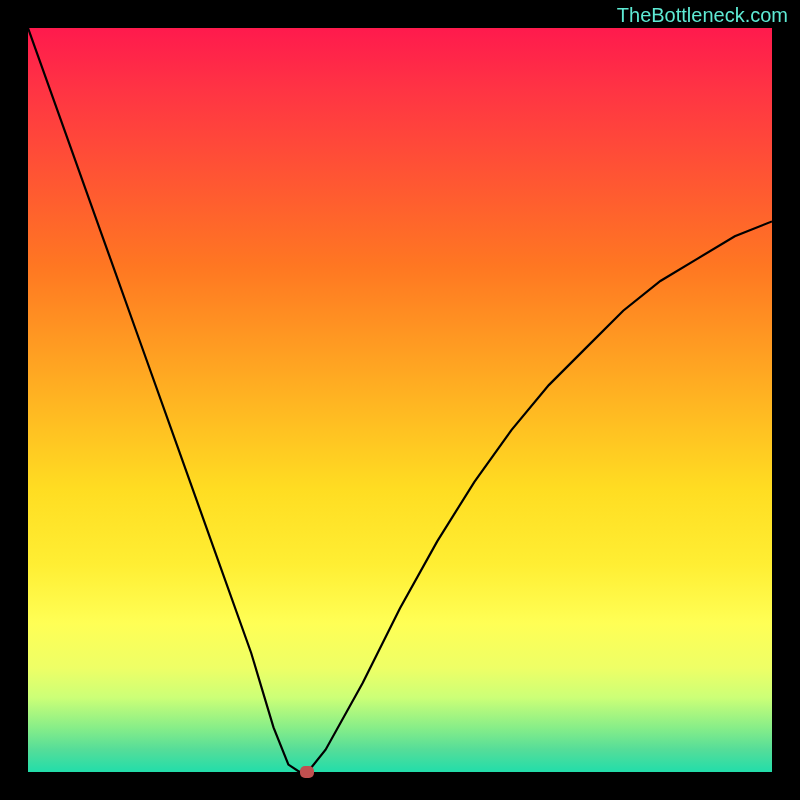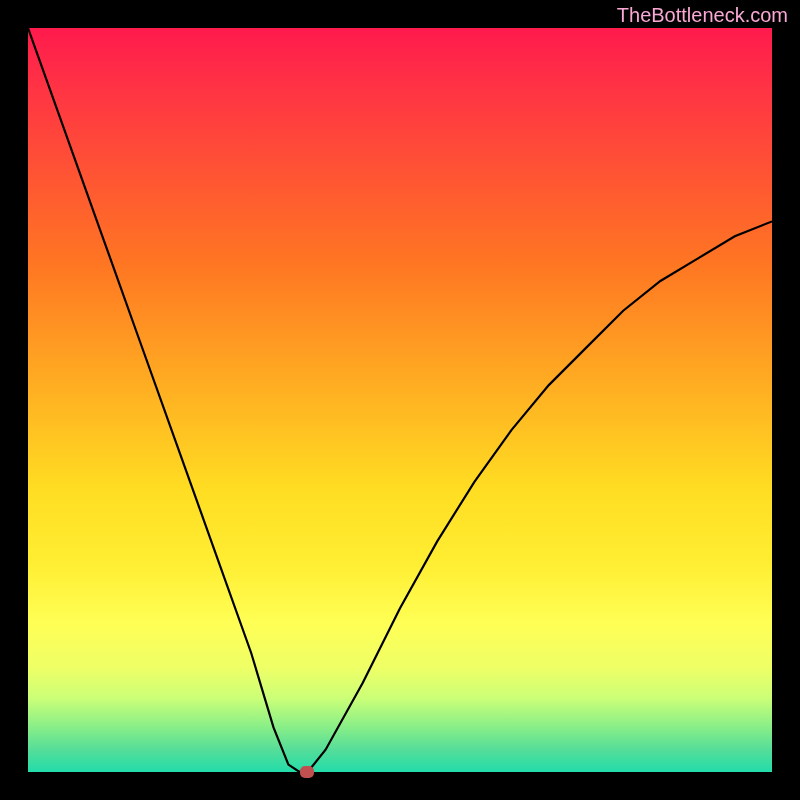--- a/index.html
+++ b/index.html
@@ -8,21 +8,21 @@
     width: 800px;
     height: 800px;
     background: #000;
     font-family: Arial, sans-serif;
     position: relative;
   }
   .watermark {
     position: absolute;
     top: 4px;
     right: 12px;
-    color: #f9a8d4;
+    color: #5eead4;
     font-size: 20px;
     font-weight: 500;
     z-index: 10;
   }
   .plot-area {
     position: absolute;
     left: 28px;
     top: 28px;
     width: 744px;
     height: 744px;

